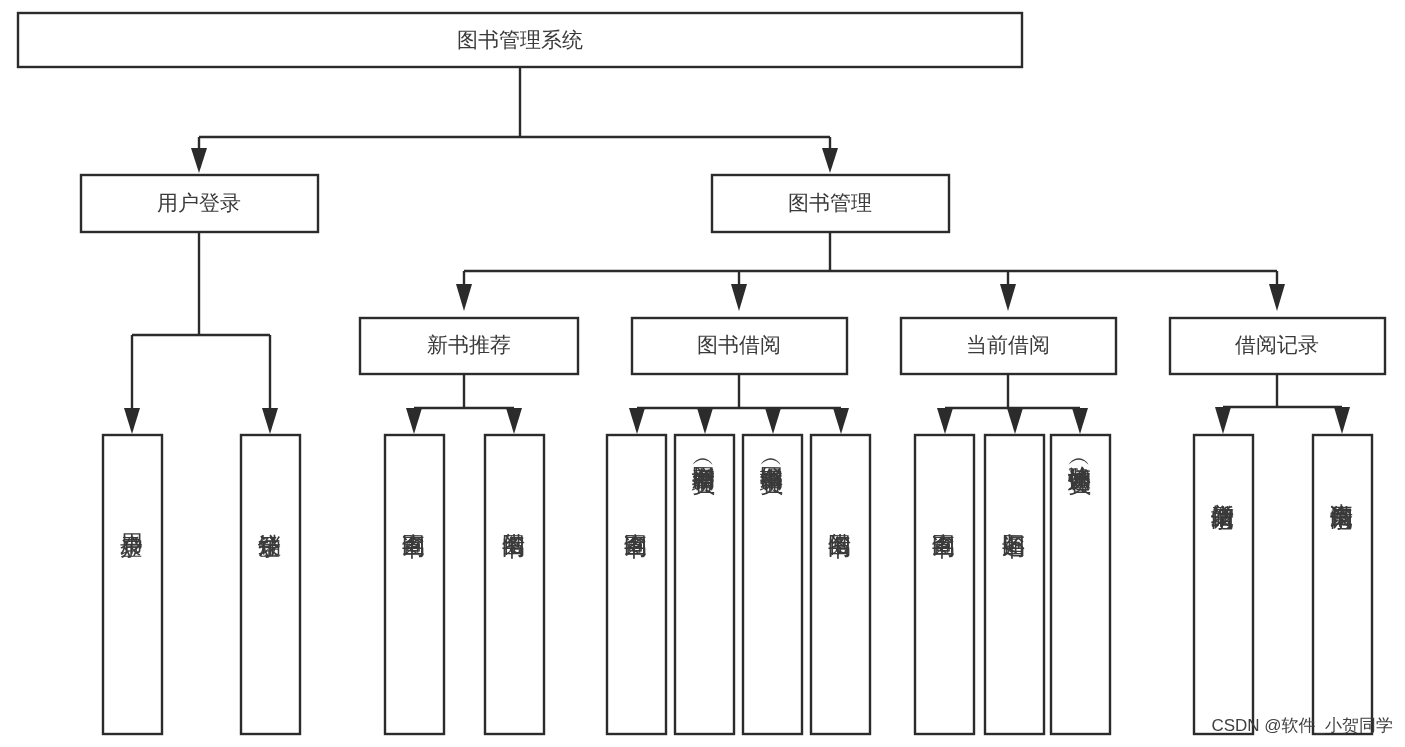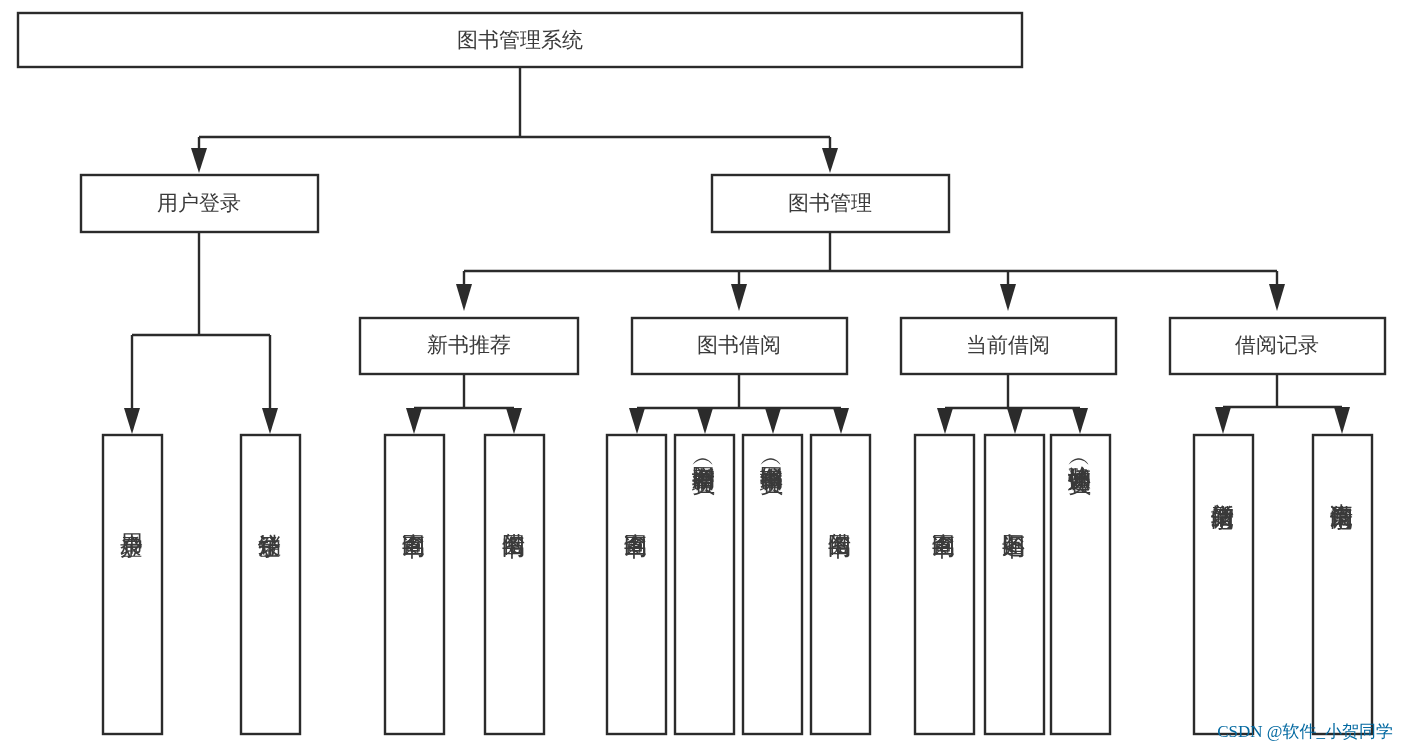--- a/index.html
+++ b/index.html
@@ -56,24 +56,24 @@
   }
   .leaf-label {
     font-family: "DejaVu Sans", "Liberation Sans", sans-serif;
     font-size: 23px;
     fill: #3a3a3a;
     letter-spacing: 1px;
   }
   .watermark {
     position: absolute;
     right: 12px;
-    bottom: 4px;
-    font-family: Liberation Serif, serif;
+    bottom: 10px;
+    font-family: Liberation Sans, sans-serif;
     font-size: 17px;
-    color: #0369a1;
+    color: #404040;
     white-space: nowrap;
     pointer-events: none;
   }
 </style>
 </head>
 <body>
 
 <div id="diagram-root">
   <svg class="flow" viewBox="0 0 1405 747" xmlns="http://www.w3.org/2000/svg">
 

